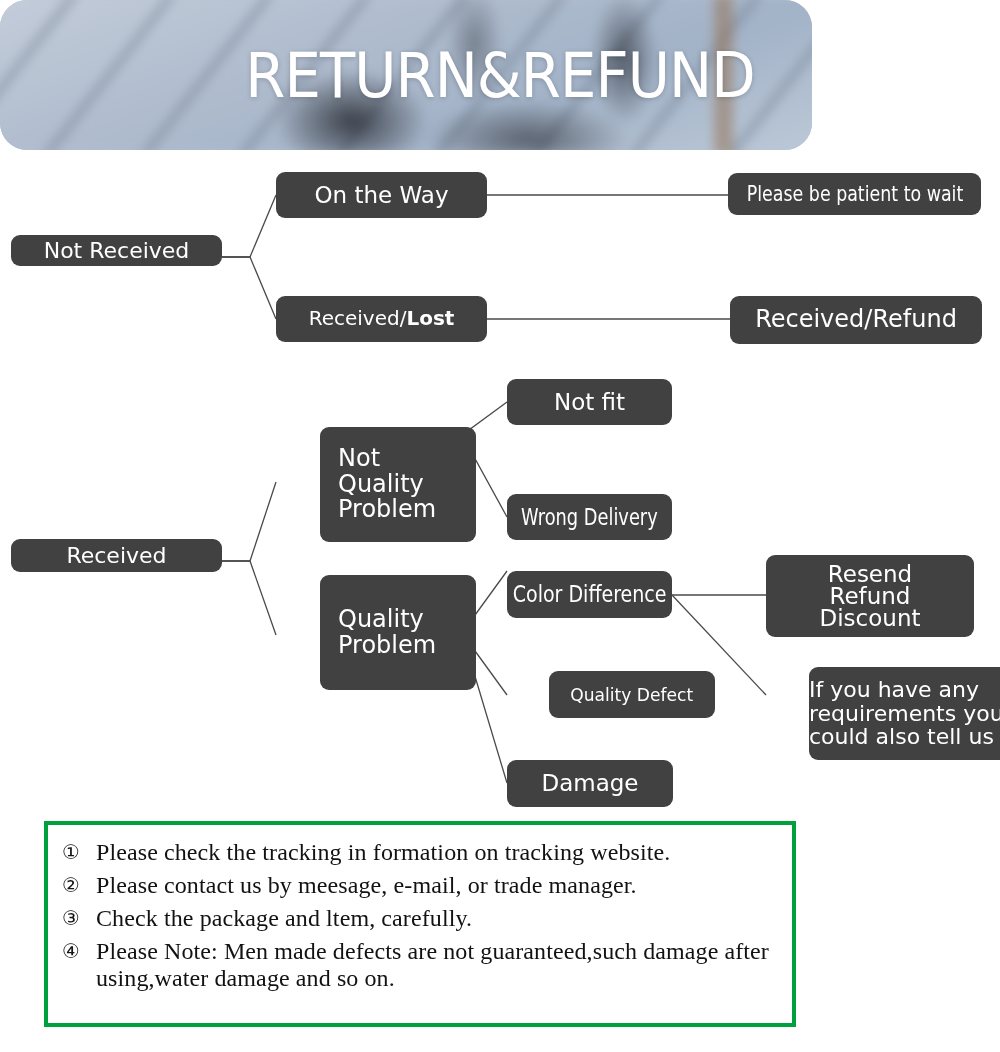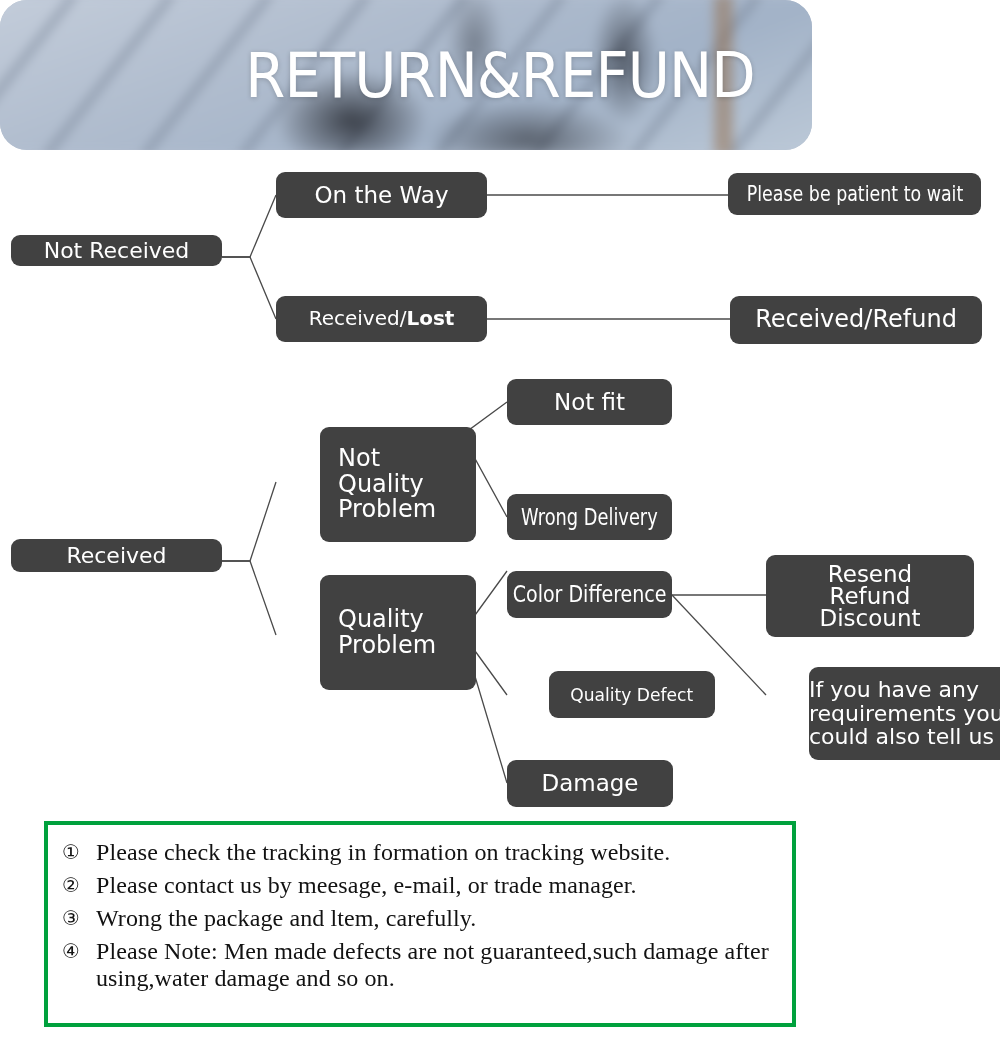--- a/index.html
+++ b/index.html
@@ -261,21 +261,21 @@
       <span class="note-txt">Please check the tracking in formation on tracking website.</span>
     </div>
 
     <div class="note-row">
       <span class="note-num">②</span>
       <span class="note-txt">Please contact us by meesage, e-mail, or trade manager.</span>
     </div>
 
     <div class="note-row">
       <span class="note-num">③</span>
-      <span class="note-txt">Wrong the package and ltem, carefully.</span>
+      <span class="note-txt">Check the package and ltem, carefully.</span>
     </div>
 
     <div class="note-row">
       <span class="note-num">④</span>
       <span class="note-txt">Please Note: Men made defects  are not guaranteed,such damage after using,water damage and so on.</span>
     </div>
 
   </div>
 
 </div>

